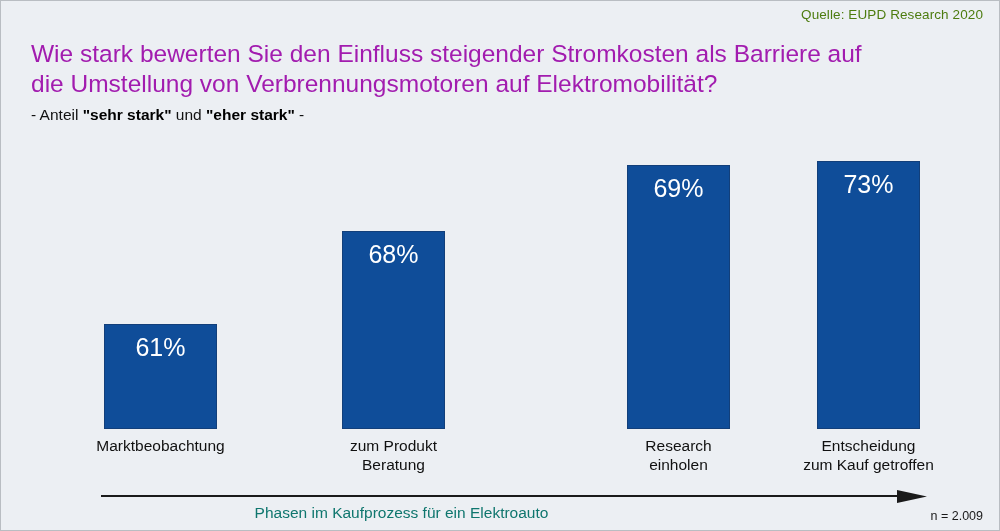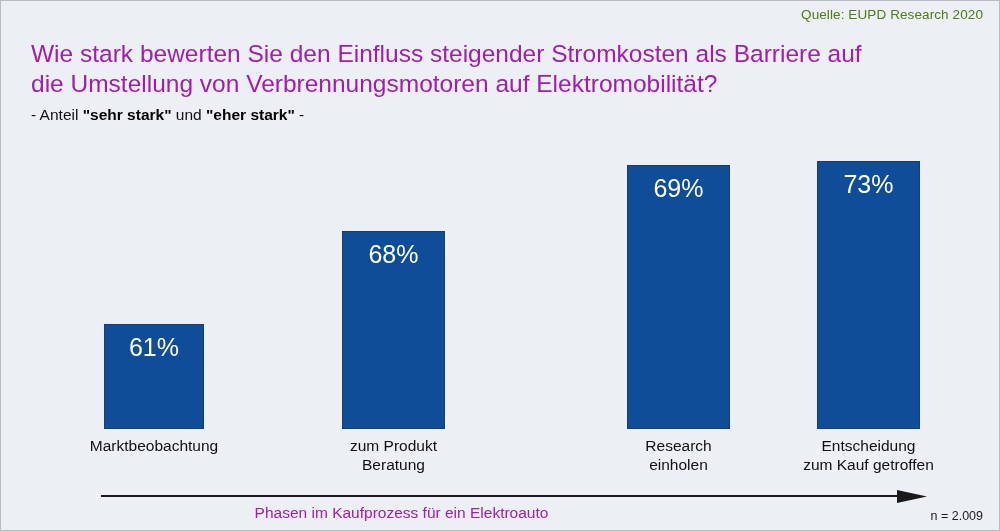--- a/index.html
+++ b/index.html
@@ -102,21 +102,21 @@
     width: 828px;
     height: 14px;
   }
   .axis-caption {
     position: absolute;
     left: 0;
     top: 503px;
     width: 801px;
     text-align: center;
     font-size: 15.5px;
-    color: #a21caf;
+    color: #0f766e;
   }
   .n-note {
     position: absolute;
     right: 16px;
     bottom: 7px;
     font-size: 12.5px;
     color: #1a1a1a;
   }
 </style>
 </head>
@@ -127,21 +127,21 @@
   <div class="source-note">Quelle: EUPD Research 2020</div>
 
   <div class="title-block">
     <div class="title-line">Wie stark bewerten Sie den Einfluss steigender Stromkosten als Barriere auf</div>
     <div class="title-line">die Umstellung von Verbrennungsmotoren auf Elektromobilität?</div>
     <div class="subtitle"><span>- Anteil </span><b>"sehr stark"</b><span> und </span><b>"eher stark"</b><span> -</span></div>
   </div>
 
   <div class="plot">
 
-    <div class="bar-group" style="left:103px; width:100px; height:105px;">
+    <div class="bar-group" style="left:103px; width:113px; height:105px;">
       <div class="bar" style="height:100%;">
         <div class="bar-value">61%</div>
       </div>
       <div class="cat-label">
         <div>Marktbeobachtung</div>
       </div>
     </div>
 
     <div class="bar-group" style="left:341px; width:103px; height:198px;">
       <div class="bar" style="height:100%;margin-top:13px;">

